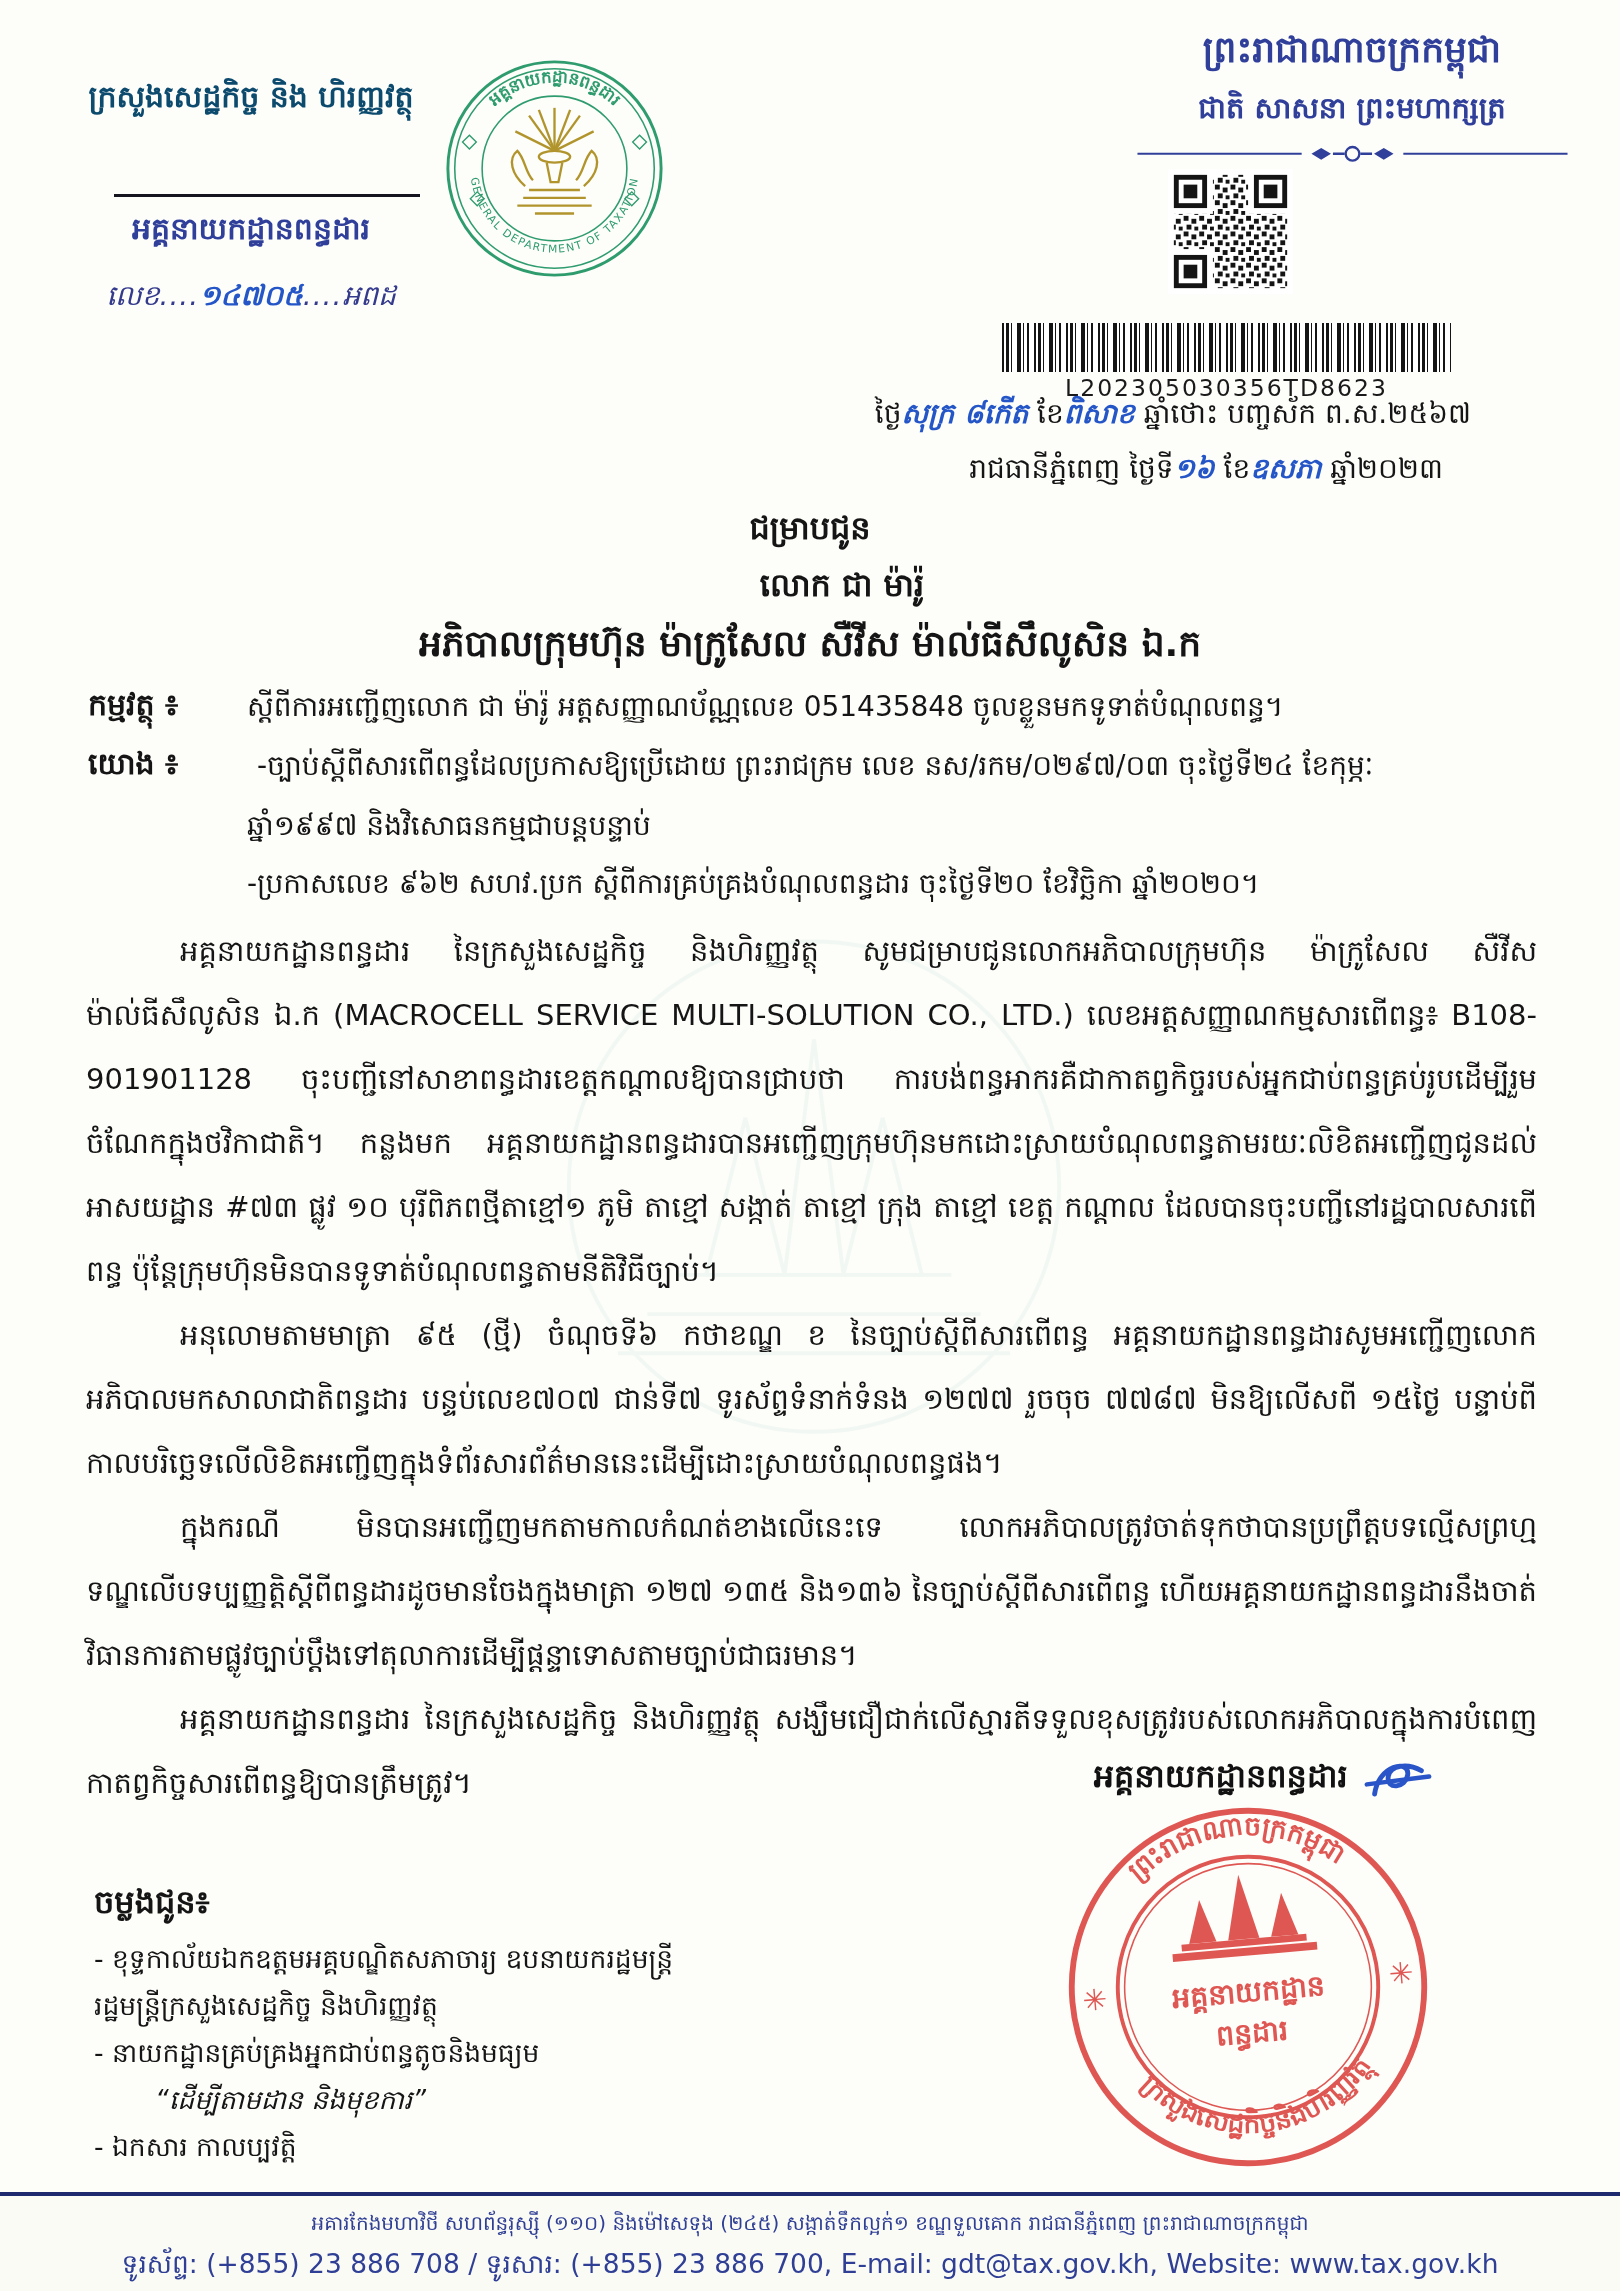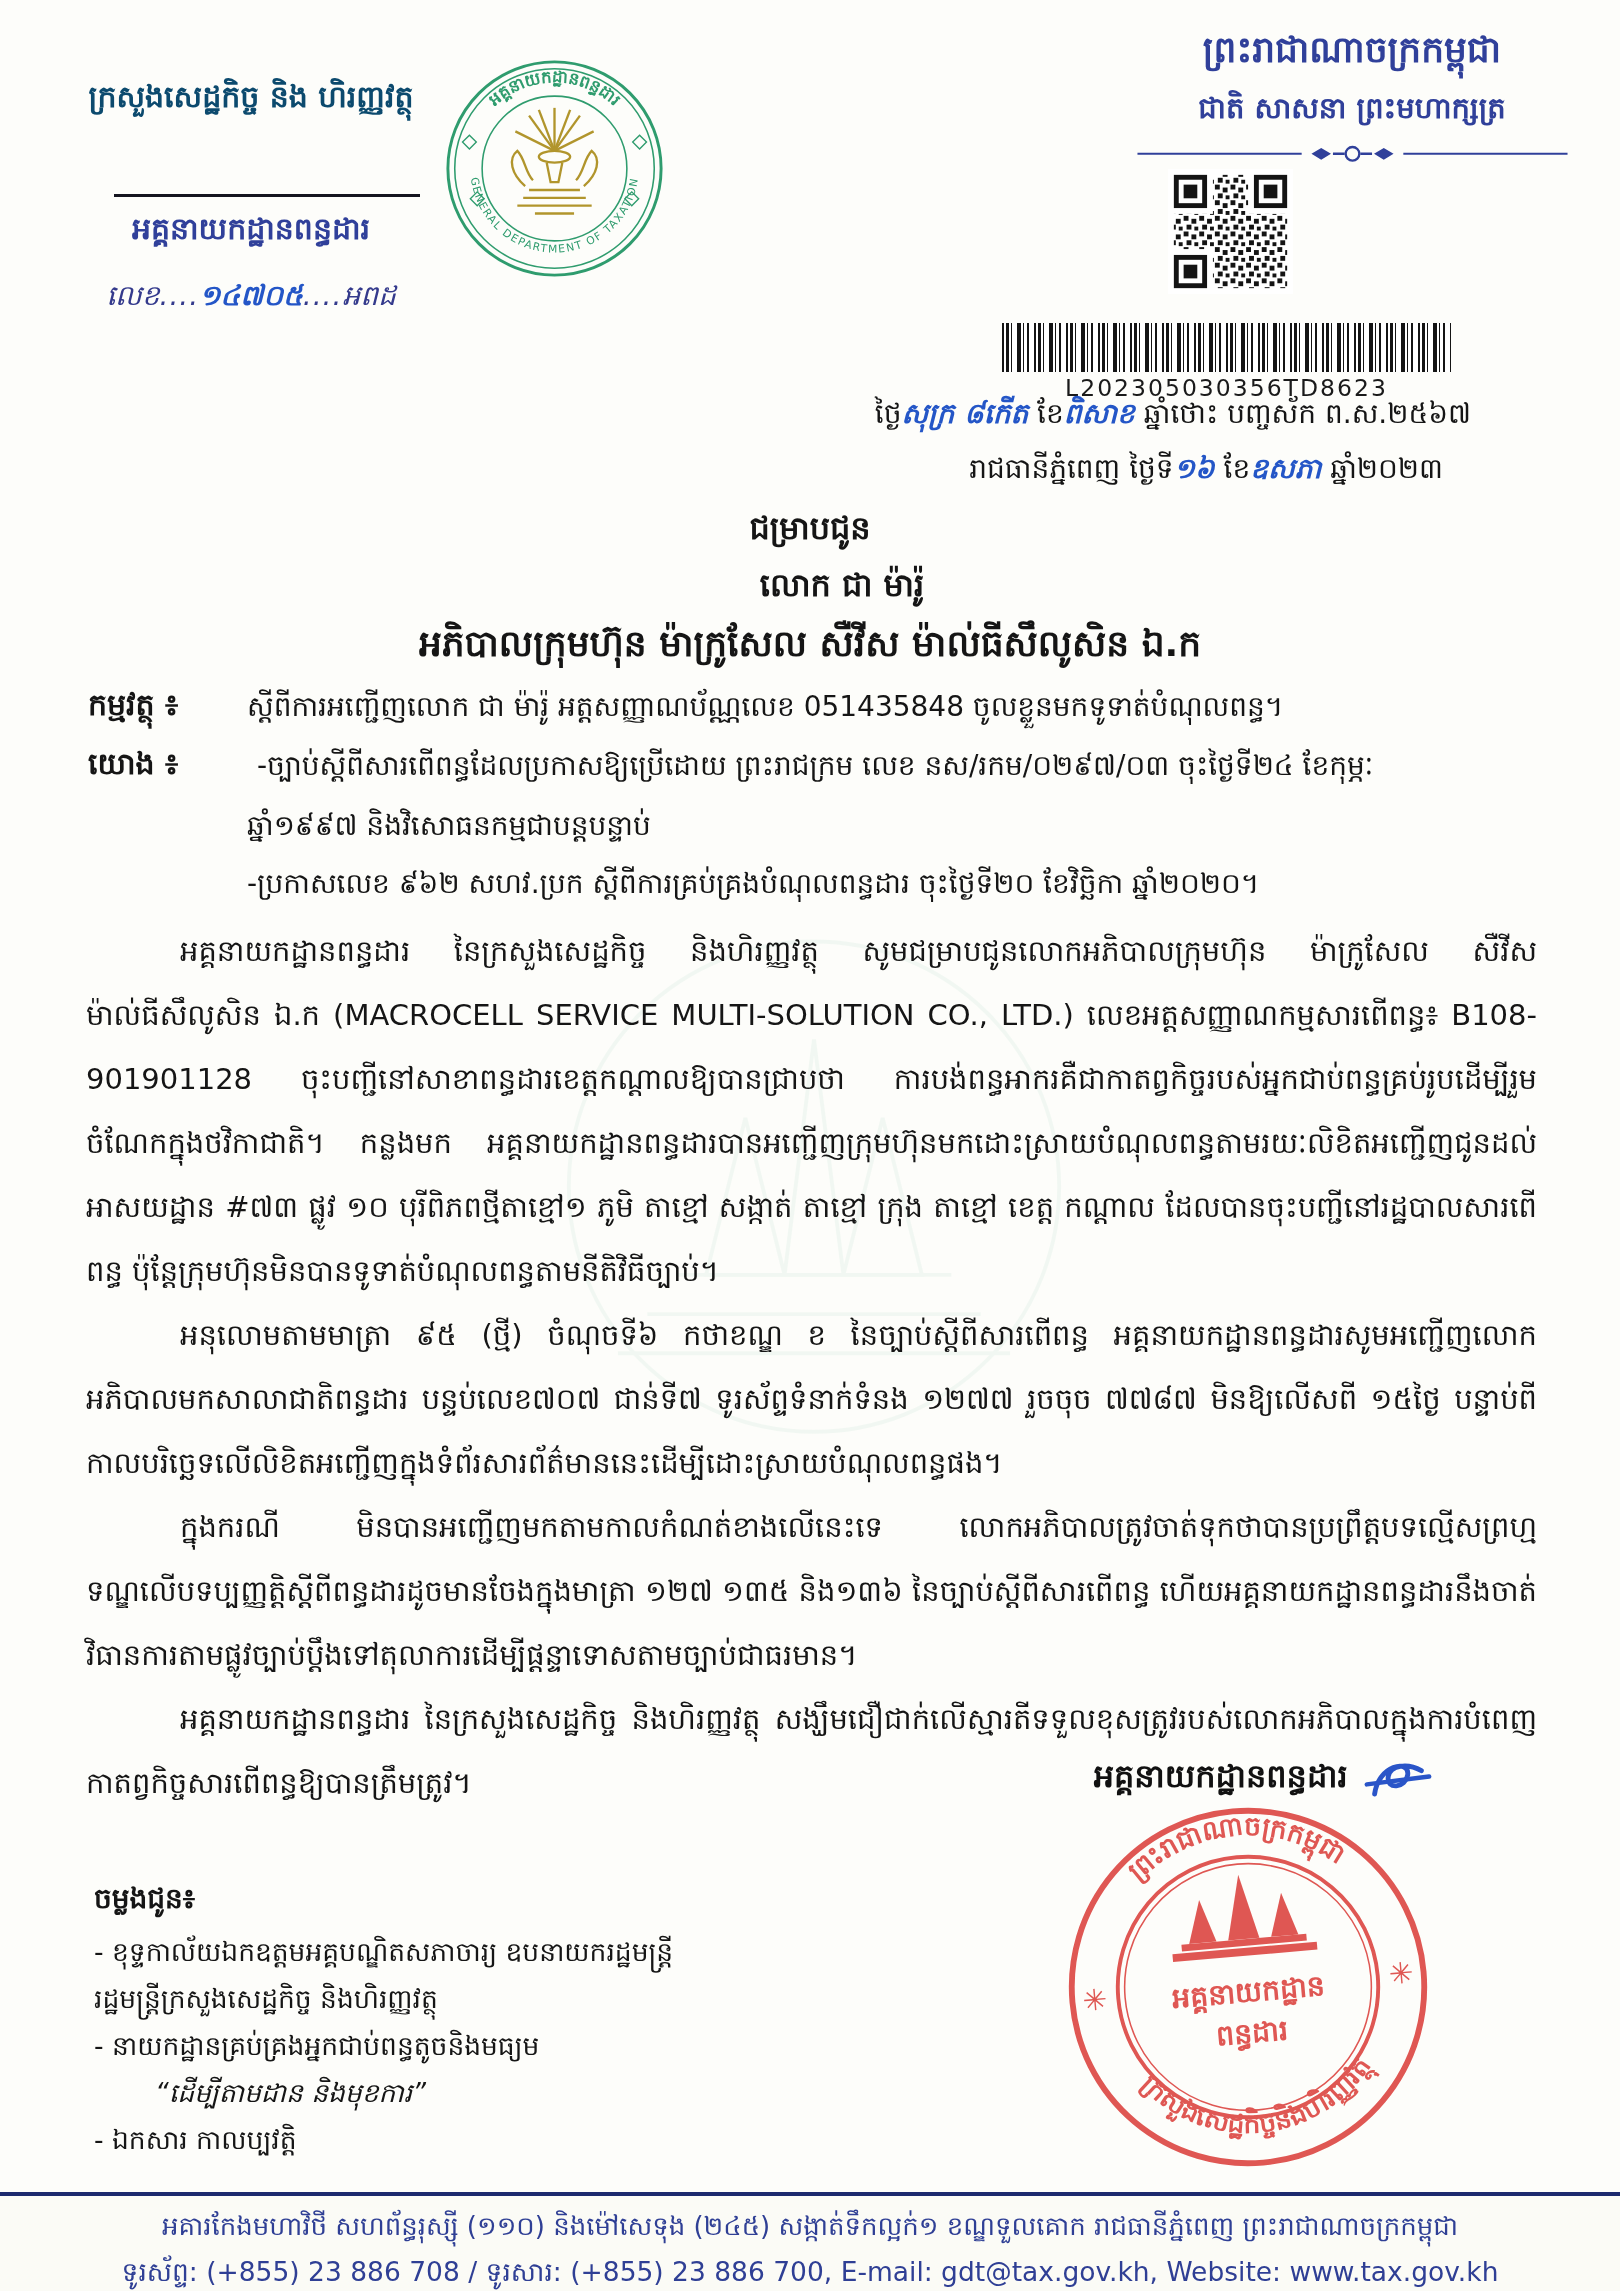--- a/index.html
+++ b/index.html
@@ -58,27 +58,27 @@
 
   
   .sig-row{position:absolute;left:990px;top:1751px;width:549px;display:flex;
            justify-content:center;align-items:center;gap:11.8px;}
   .sig-title{font-size:32px;font-weight:700;color:#111;}
   .stamp{position:absolute;left:1061px;top:1800px;width:374px;height:374px;
          transform:rotate(-5deg);opacity:.92;}
 
   
   .cc{position:absolute;left:94px;top:1874px;width:608px;font-size:26.5px;line-height:1.78;}
-  .cc-label{font-size:28px;font-weight:700;margin-bottom:3.9px;}
+  .cc-label{font-size:32px;font-weight:700;margin-bottom:3.9px;}
   .cc-quote{font-style:italic;padding-left:61px;}
 
   
   .footer{position:absolute;left:0;top:2192px;width:1620px;height:100px;
           border-top:4.9px solid #1d2a6e;background:#fbfbf6;text-align:center;color:#2f3f95;}
-  .f1{margin-top:13.7px;font-size:26px;}
+  .f1{margin-top:13.7px;font-size:20px;}
   .f2{margin-top:7.8px;font-size:26.5px;}
 
   
   .watermark{position:absolute;left:559px;top:863px;width:510px;height:608px;opacity:.05;}
 </style>
 </head>
 <body>
 
 <div class="page">
 

